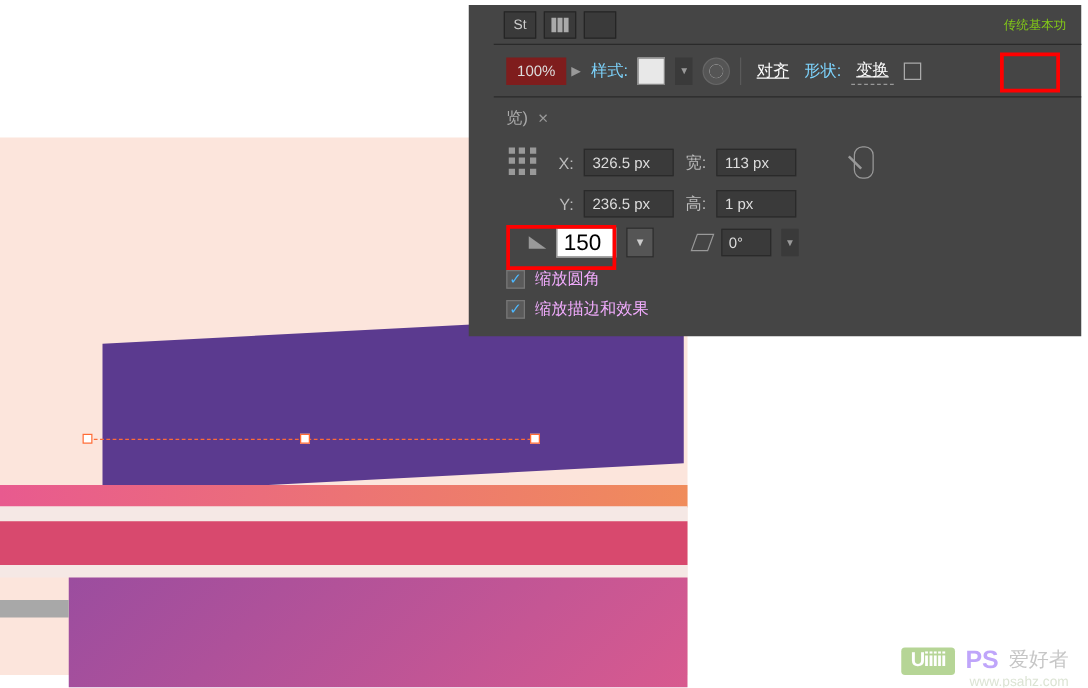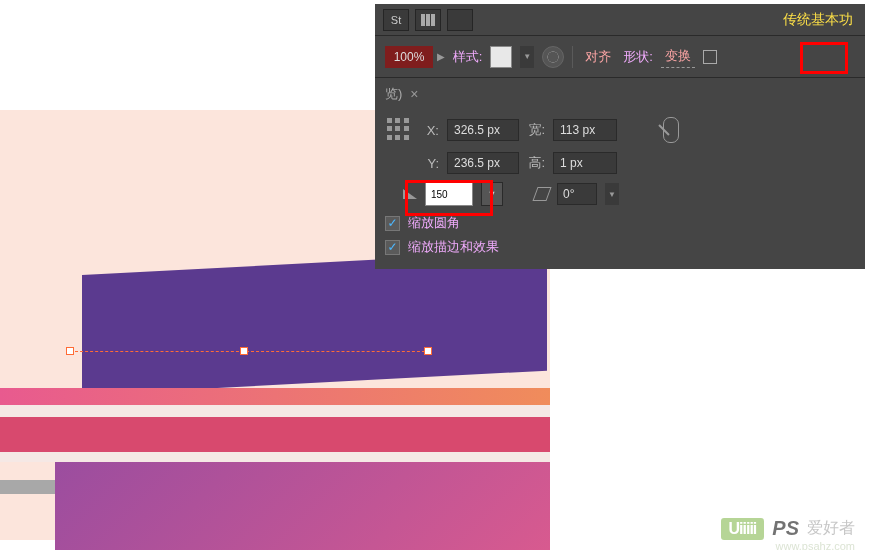--- a/index.html
+++ b/index.html
@@ -16,69 +16,69 @@
     .handle-l { top: 347px; left: 66px; }
     .handle-m { top: 347px; left: 240px; }
     .handle-r { top: 347px; left: 424px; }
     
     .band-white { position: absolute; top: 405px; left: 0; width: 550px; height: 12px; background: #f5e8e5; }
     .band-pink { position: absolute; top: 417px; left: 0; width: 550px; height: 35px; background: #d8496e; }
     .band-white2 { position: absolute; top: 452px; left: 0; width: 550px; height: 10px; background: #f5e8e5; }
     .band-purple { position: absolute; top: 462px; left: 55px; width: 495px; height: 88px; background: linear-gradient(135deg, #9b4d9f, #d85a8f); }
     .grey-bar { position: absolute; top: 480px; left: 0; width: 55px; height: 14px; background: #a8a8a8; }
     
-    .panel { position: absolute; top: 4px; left: 375px; width: 490px; height: 265px; background: #454545; color: #ccc; font-size: 13px; }
+    .panel { position: absolute; top: 4px; left: 375px; width: 490px; height: 265px; background: #454545; color: #ccc; font-size: 13px; padding-left: 20px; }
     .topbar1 { height: 32px; display: flex; align-items: center; padding: 0 8px; gap: 6px; border-bottom: 1px solid #2a2a2a; }
     .topbar1 .icon-box { width: 26px; height: 22px; background: #3a3a3a; border: 1px solid #252525; display: flex; align-items: center; justify-content: center; font-size: 11px; }
     .stripe-box { background: repeating-linear-gradient(45deg, #666, #666 2px, #3a3a3a 2px, #3a3a3a 4px); }
     .flex-spacer { flex: 1; }
-    .topbar1 .workspace { color: #fde047; font-size: 14px; padding-right: 4px; }
+    .topbar1 .workspace { color: #84cc16; font-size: 10px; padding-right: 4px; }
     
     .topbar2 { height: 42px; display: flex; align-items: center; padding: 0 10px; gap: 8px; border-bottom: 1px solid #2a2a2a; }
     .zoom-box { display: flex; align-items: center; gap: 4px; }
     .zoom-input { width: 48px; height: 22px; background: #7f1d1d; border: none; color: #ddd; text-align: center; font-size: 12px; }
     .chevron { font-size: 10px; color: #999; }
-    .label { color: #f0abfc; font-size: 13px; }
+    .label { color: #7dd3fc; font-size: 13px; }
     .style-swatch { width: 22px; height: 22px; background: #e8e8e8; border: 1px solid #888; }
     .dropdown-v { width: 14px; height: 22px; background: #3a3a3a; display: flex; align-items: center; justify-content: center; font-size: 8px; color: #999; }
     .wheel-icon { width: 22px; height: 22px; border-radius: 50%; background: radial-gradient(circle, #555 35%, #888 38%, #555 42%); border: 1px solid #666; }
     .sep { width: 1px; height: 22px; background: #5a5a5a; }
-    .text-btn { color: #fca5a5; font-size: 13px; padding: 2px 4px; cursor: pointer; }
+    .text-btn { color: #ffffff; font-size: 13px; padding: 2px 4px; cursor: pointer; text-decoration: underline; }
     .transform-btn { border-bottom: 1px dashed #999; }
     .frame-icon { width: 14px; height: 14px; border: 1.5px solid #aaa; position: relative; }
     .frame-icon::before, .frame-icon::after { content: ''; position: absolute; background: #aaa; }
     
     .red-box1 { position: absolute; top: 38px; left: 425px; width: 48px; height: 32px; border: 3px solid #ff0000; pointer-events: none; }
     
     .tabbar { height: 32px; display: flex; align-items: center; padding: 0 10px; color: #aaa; font-size: 13px; gap: 8px; }
     .tabbar .close-x { color: #999; font-size: 14px; }
     
     .transform-panel { padding: 6px 10px 10px 10px; }
     .tp-row { display: flex; align-items: center; gap: 8px; margin-bottom: 8px; }
     .ref-point { width: 28px; height: 28px; display: grid; grid-template-columns: repeat(3, 1fr); grid-template-rows: repeat(3, 1fr); gap: 1px; padding: 2px; }
     .ref-point div { background: #999; width: 5px; height: 5px; }
     .field-label { color: #bbb; font-size: 13px; width: 18px; text-align: right; }
     .field-input { width: 72px; height: 22px; background: #3a3a3a; border: 1px solid #2a2a2a; color: #ddd; text-align: left; padding: 0 6px; font-size: 12px; }
     .field-input-wide { width: 64px; }
     .link-icon { width: 16px; height: 26px; border: 1.5px solid #999; border-radius: 7px; position: relative; margin-left: 6px; }
     .link-icon::after { content: ''; position: absolute; width: 14px; height: 2px; background: #999; top: 11px; left: -7px; transform: rotate(45deg); }
     .angle-icon { width: 0; height: 0; border-left: 14px solid #999; border-top: 10px solid transparent; }
-    .rotate-input { width: 48px; height: 24px; background: #fff; border: 1px solid #888; color: #000; text-align: left; padding: 0 5px; font-size: 10px; }
+    .rotate-input { width: 48px; height: 24px; background: #fff; border: 1px solid #888; color: #000; text-align: left; padding: 0 5px; font-size: 18px; }
     .rotate-dd { width: 22px; height: 24px; background: #555; display: flex; align-items: center; justify-content: center; font-size: 9px; color: #ccc; border: 1px solid #2a2a2a; }
     .skew-icon { width: 14px; height: 14px; border: 1.5px solid #999; transform: skewX(-20deg); }
     .skew-input { width: 40px; height: 22px; background: #3a3a3a; border: 1px solid #2a2a2a; color: #ddd; padding: 0 5px; font-size: 12px; }
     .red-box2 { position: absolute; top: 176px; left: 30px; width: 88px; height: 36px; border: 3px solid #ff0000; pointer-events: none; }
     
     .checkbox-row { display: flex; align-items: center; gap: 8px; margin-top: 6px; }
     .chk { width: 15px; height: 15px; background: #5a5a5a; border: 1px solid #777; display: flex; align-items: center; justify-content: center; color: #4db8ff; font-size: 12px; }
     .chk-label { color: #f0abfc; font-size: 13px; }
     
     .watermark { position: absolute; bottom: 10px; right: 15px; display: flex; align-items: center; gap: 8px; opacity: 0.55; font-size: 14px; }
     .wm-green { background: #7cb342; color: #fff; padding: 2px 8px; border-radius: 3px; font-weight: bold; font-size: 16px; letter-spacing: -1px; }
-    .wm-ps { color: #000000; font-weight: bold; font-size: 20px; font-style: italic; }
+    .wm-ps { color: #8b5cf6; font-weight: bold; font-size: 20px; }
     .wm-cn { color: #999; font-size: 16px; }
     .wm-url { position: absolute; bottom: -2px; right: 15px; color: #b8c8a8; font-size: 11px; opacity: 0.5; }
   </style>
 </head>
 <body>
 
 <div class="canvas-area">
   <div class="pink-bg"></div>
   <div class="purple-roof"></div>
   <div class="selection-line"></div>

